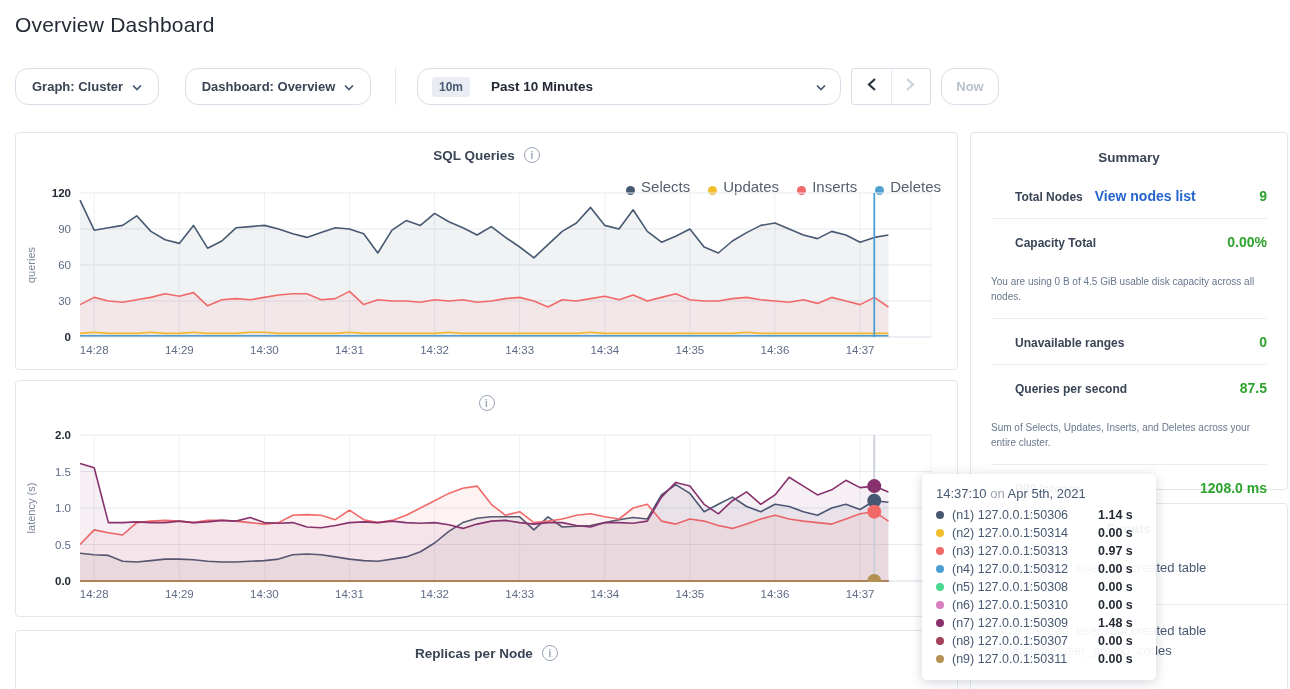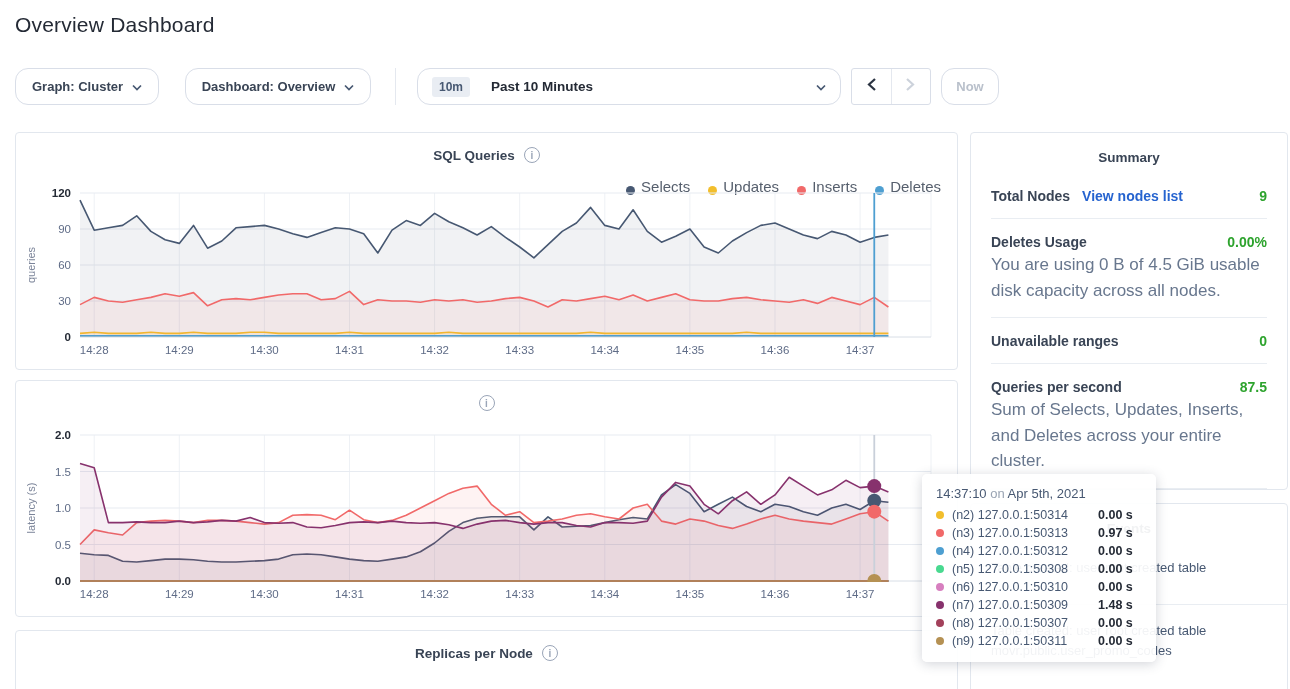--- a/index.html
+++ b/index.html
@@ -42,24 +42,24 @@
   .panel-sql .chart-svg { top:52px; }
   .panel-latency .chart-svg { top:46px; }
 
   
   .panel-summary { left:970px; top:132px; width:318px; height:358px; }
   .summary-title { text-align:center; font-size:13.5px; font-weight:bold; color:#394455; padding-top:17px; }
   .summary-cards { padding:8px 20px 0 20px; }
   .sum-card { padding:15px 0 14px 0; }
   .sum-card + .sum-card { border-top:1px solid #e9edf2; }
   .sum-row { display:flex; align-items:baseline; }
-  .sum-label { font-size:14px; font-weight:bold; color:#394455; }
+  .sum-label { font-size:12px; font-weight:bold; color:#394455;margin-left:24px; }
   .sum-link { font-size:14px; font-weight:bold; color:#2563cf; margin-left:12px; text-decoration:none; cursor:pointer; }
   .sum-value { margin-left:auto; font-size:14px; font-weight:bold; color:#2da32d; }
-  .sum-desc { margin-top:2px; font-size:17px; color:#68778e; line-height:1.5; }
+  .sum-desc { margin-top:24px; font-size:10px; color:#68778e; line-height:1.5; }
 
   .panel-events { left:970px; top:503px; width:318px; height:200px; }
   .events-title { text-align:center; font-size:13.5px; font-weight:bold; color:#394455; padding-top:17px; }
   .event-list { margin-top:6px; }
   .event-item { padding:16px 20px 26px 20px; font-size:13px; color:#475872; line-height:1.55; }
   .event-item + .event-item { border-top:1px solid #e9edf2; }
 
   
   .chart-tooltip { position:absolute; left:922px; top:474px; width:234px; z-index:10;
                    background:rgba(255,255,255,0.93); border-radius:5px; padding:12px 14px 12px 14px;
@@ -271,21 +271,21 @@
     <div class="summary-cards" id="summary-cards">
         <div class="sum-card">
           <div class="sum-row">
             <span class="sum-label">Total Nodes</span>
             <a class="sum-link">View nodes list</a>
             <span class="sum-value">9</span>
           </div>
         </div>
         <div class="sum-card">
           <div class="sum-row">
-            <span class="sum-label">Deletes Usage</span>
+            <span class="sum-label">Capacity Total</span>
             <span class="sum-value">0.00%</span>
           </div>
           <div class="sum-desc">You are using 0 B of 4.5 GiB usable disk capacity across all nodes.</div>
         </div>
         <div class="sum-card">
           <div class="sum-row">
             <span class="sum-label">Unavailable ranges</span>
             <span class="sum-value">0</span>
           </div>
         </div>
@@ -319,20 +319,25 @@
   </div>
 
   <div class="chart-tooltip">
     <div class="tt-title">
       <span>14:37:10</span>
       <span class="tt-on"> <span>on</span> </span>
       <span>Apr 5th, 2021</span>
     </div>
     <div id="tt-rows">
         <div class="tt-row">
+          <span class="dot" style="background:#475872"></span>
+          <span class="tt-label">(n1) 127.0.0.1:50306</span>
+          <span class="tt-value">1.14 s</span>
+        </div>
+        <div class="tt-row">
           <span class="dot" style="background:#F2BE2C"></span>
           <span class="tt-label">(n2) 127.0.0.1:50314</span>
           <span class="tt-value">0.00 s</span>
         </div>
         <div class="tt-row">
           <span class="dot" style="background:#F16969"></span>
           <span class="tt-label">(n3) 127.0.0.1:50313</span>
           <span class="tt-value">0.97 s</span>
         </div>
         <div class="tt-row">

